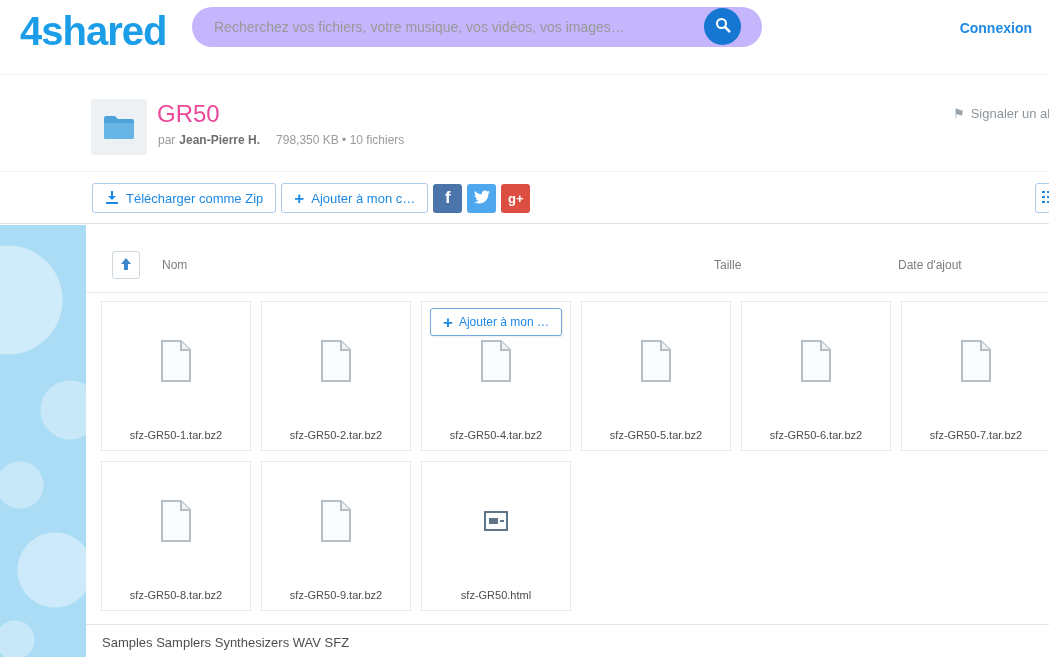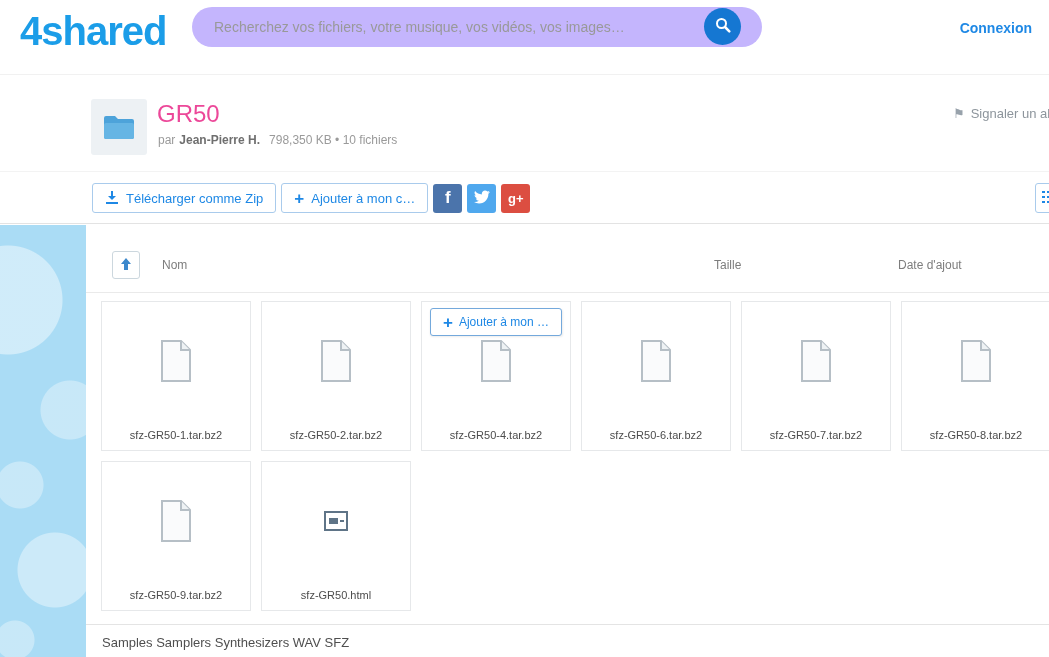--- a/index.html
+++ b/index.html
@@ -16,21 +16,21 @@
   .search-input::placeholder { color:#999; }
   .search-btn { position:absolute; right:21px; top:1px; width:37px; height:37px; border-radius:50%; background:#1577d2; border:none; cursor:pointer; display:flex; align-items:center; justify-content:center; }
   .login-link { position:absolute; right:17px; top:20px; font-size:14px; font-weight:700; color:#1e88e5; text-decoration:none; }
 
   
   .folder-section { position:absolute; top:76px; left:0; right:0; height:95px; background:#fff; }
   .folder-icon-box { position:absolute; left:91px; top:23px; width:56px; height:56px; background:#edf1f4; border-radius:3px; display:flex; align-items:center; justify-content:center; }
   .folder-title { position:absolute; left:157px; top:24px; font-size:24px; font-weight:400; color:#ec4899; }
   .folder-meta { position:absolute; left:158px; top:57px; font-size:12px; color:#9a9a9a; white-space:nowrap; }
   .folder-meta .owner { color:#6f6f6f; margin-left:4px;font-weight:bold; }
-  .folder-meta .stats { margin-left:9px; color:#9a9a9a; }
+  .folder-meta .stats { margin-left:16px; color:#9a9a9a; }
   .report-link { position:absolute; left:953px; top:30px; font-size:13px; color:#8d959c; white-space:nowrap; cursor:pointer; display:flex; gap:6px; align-items:center; }
   .flag-glyph { color:#98a2ab; font-size:13px; }
 
   
   .toolbar { position:absolute; top:171px; left:0; right:0; height:53px; background:#fff; border-top:1px solid #f3f3f3; border-bottom:1px solid #e3e3e3; }
   .toolbar-inner { position:absolute; left:92px; top:11px; display:flex; gap:5px; align-items:center; }
   .btn-outline { display:inline-flex; align-items:center; gap:7px; height:30px; padding:0 12px; background:#fff; border:1px solid #a9cbec; border-radius:3px; color:#1e88e5; font-size:13px; font-family:inherit; cursor:pointer; white-space:nowrap; }
   .plus-glyph { font-size:17px; font-weight:700; line-height:1; color:#1e88e5; }
   .social-btn { width:29px; height:29px; border:none; border-radius:3px; color:#fff; display:flex; align-items:center; justify-content:center; cursor:pointer; font-family:inherit; }
   .social-fb { background:#4b74ab; font-size:17px; font-weight:700; }
@@ -194,20 +194,29 @@
             <span>Ajouter à mon …</span>
           </button>
         </div>
         <div class="card">
           <div class="icon-wrap">
             <svg width="34" height="42" viewBox="0 0 34 42">
               <path d="M3 1 h19 l9 9 v31 h-28 z" fill="#fafbfc" stroke="#b6bfc6" stroke-width="2"></path>
               <path d="M22 1 v9 h9" fill="#eef2f4" stroke="#b6bfc6" stroke-width="2"></path>
             </svg>
           </div>
+          <div class="fname">sfz-GR50-5.tar.bz2</div>
+        </div>
+        <div class="card">
+          <div class="icon-wrap">
+            <svg width="34" height="42" viewBox="0 0 34 42">
+              <path d="M3 1 h19 l9 9 v31 h-28 z" fill="#fafbfc" stroke="#b6bfc6" stroke-width="2"></path>
+              <path d="M22 1 v9 h9" fill="#eef2f4" stroke="#b6bfc6" stroke-width="2"></path>
+            </svg>
+          </div>
           <div class="fname">sfz-GR50-6.tar.bz2</div>
         </div>
         <div class="card">
           <div class="icon-wrap">
             <svg width="34" height="42" viewBox="0 0 34 42">
               <path d="M3 1 h19 l9 9 v31 h-28 z" fill="#fafbfc" stroke="#b6bfc6" stroke-width="2"></path>
               <path d="M22 1 v9 h9" fill="#eef2f4" stroke="#b6bfc6" stroke-width="2"></path>
             </svg>
           </div>
           <div class="fname">sfz-GR50-7.tar.bz2</div>

